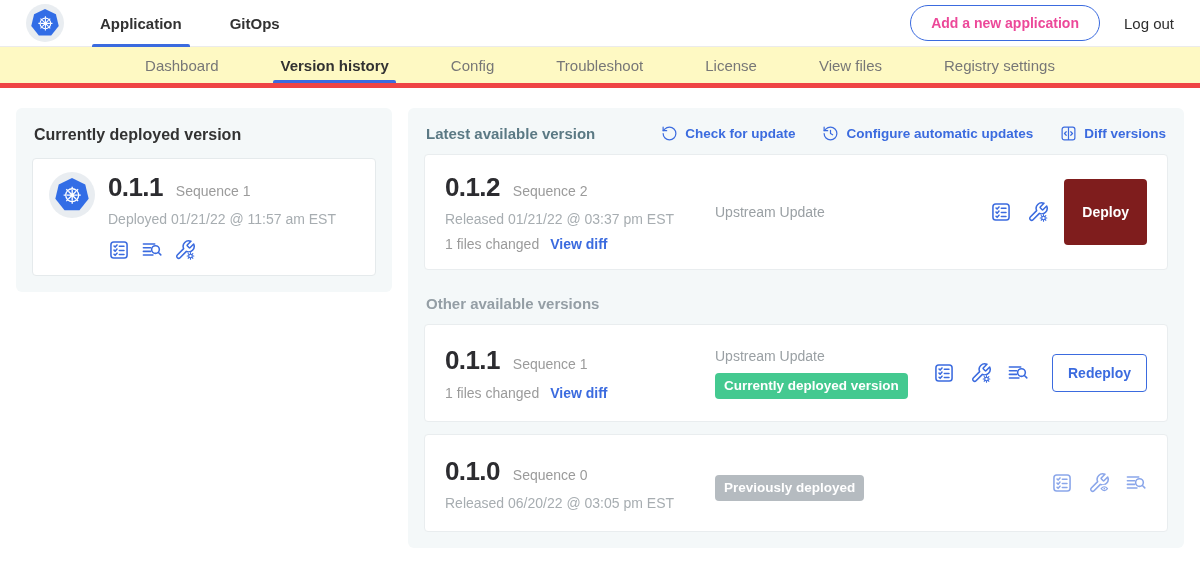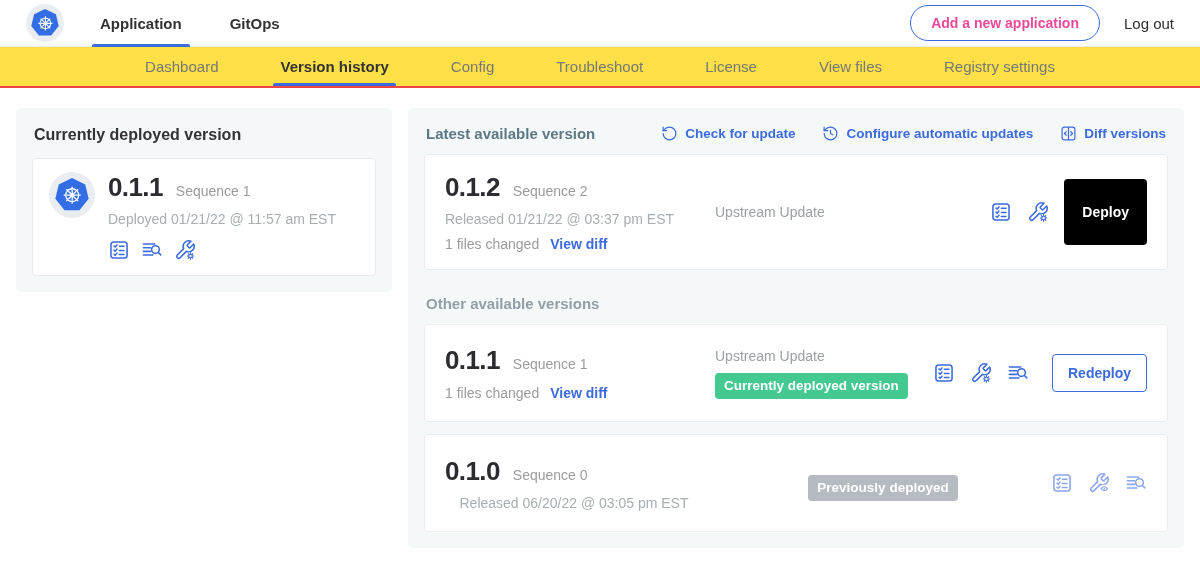--- a/index.html
+++ b/index.html
@@ -25,21 +25,21 @@
   .top-tab.active { font-weight:700; }
   .top-tab.active::after { content:""; position:absolute; left:-6px; right:-6px; bottom:0;
     height:3px; background:#3b6bdf; border-radius:2px 2px 0 0; }
   .top-right { margin-left:auto; display:flex; align-items:center; gap:24px; }
   .btn-pill { background:#fff; border:1px solid #3b6bdf; color:#ec4899; font-weight:700;
     font-size:14px; padding:9px 20px; border-radius:20px; cursor:pointer;
     font-family:inherit; }
   .logout { font-size:15px; font-weight:500; color:#2e2e2e; cursor:pointer; }
 
   
-  .subnav { height:41px; background:#fde047; border-bottom:2px solid #ef4444;
+  .subnav { height:41px; background:#fef9c3; border-bottom:5px solid #ef4444;
     display:flex; justify-content:center; }
   .subnav-item { display:flex; align-items:center; padding:0 31px; font-size:15px;
     color:#777; position:relative; cursor:pointer; }
   .subnav-item.active { color:#323232; font-weight:700; }
   .subnav-item.active::after { content:""; position:absolute; left:24px; right:24px;
     bottom:0; height:3px; background:#3b6bdf; border-radius:2px 2px 0 0; }
 
   
   .main { display:flex; gap:16px; padding:20px 16px 0; align-items:flex-start; }
   .panel { background:#f4f8f9; border-radius:6px; }
@@ -73,27 +73,27 @@
   .view-diff { color:#3b6bdf; font-weight:600; cursor:pointer; }
   .vc-mid { flex:1; padding-left:12px; }
   .source-label { font-size:14px; font-weight:400; color:#9aa0a4; }
   .badge { display:inline-block; margin-top:9px; padding:5px 9px 6px; border-radius:4px;
     color:#fff; font-size:13.5px; font-weight:700; }
   .badge.green { background:#44c990; }
   .badge.gray  { background:#b5bbc0; }
   .vc-actions { display:flex; align-items:center; gap:15px; color:#3b6bdf; }
   .vc-actions .ic { cursor:pointer; }
   .vc-actions.muted { color:#8aa6ea; }
-  .btn-primary { background:#000000; color:#fff; border:none; font-size:14px; font-weight:700;
+  .btn-primary { background:#7f1d1d; color:#fff; border:none; font-size:14px; font-weight:700;
     padding:25px 18px; border-radius:4px; cursor:pointer; font-family:inherit; }
   .btn-outline { background:#fff; color:#3b6bdf; border:1px solid #3b6bdf; font-size:14px;
     font-weight:700; padding:10px 15px; border-radius:4px; margin-left:8px; cursor:pointer;
     font-family:inherit; }
   .other-title { font-size:15px; font-weight:600; color:#949ea5; margin:25px 2px 12px; }
-  .mt12 { margin-top:12px;text-align:center; }
+  .mt12 { margin-top:12px; }
 </style>
 </head>
 <body>
 
 <div class="topbar">
   <div class="logo-badge">
     <div class="hepta">
       <svg class="wheel" viewBox="0 0 20 20" stroke="#fff" stroke-width="1.3" fill="none">
         <line x1="10" y1="1.6" x2="10" y2="18.4"></line>
           <line x1="1.6" y1="10" x2="18.4" y2="10"></line>

